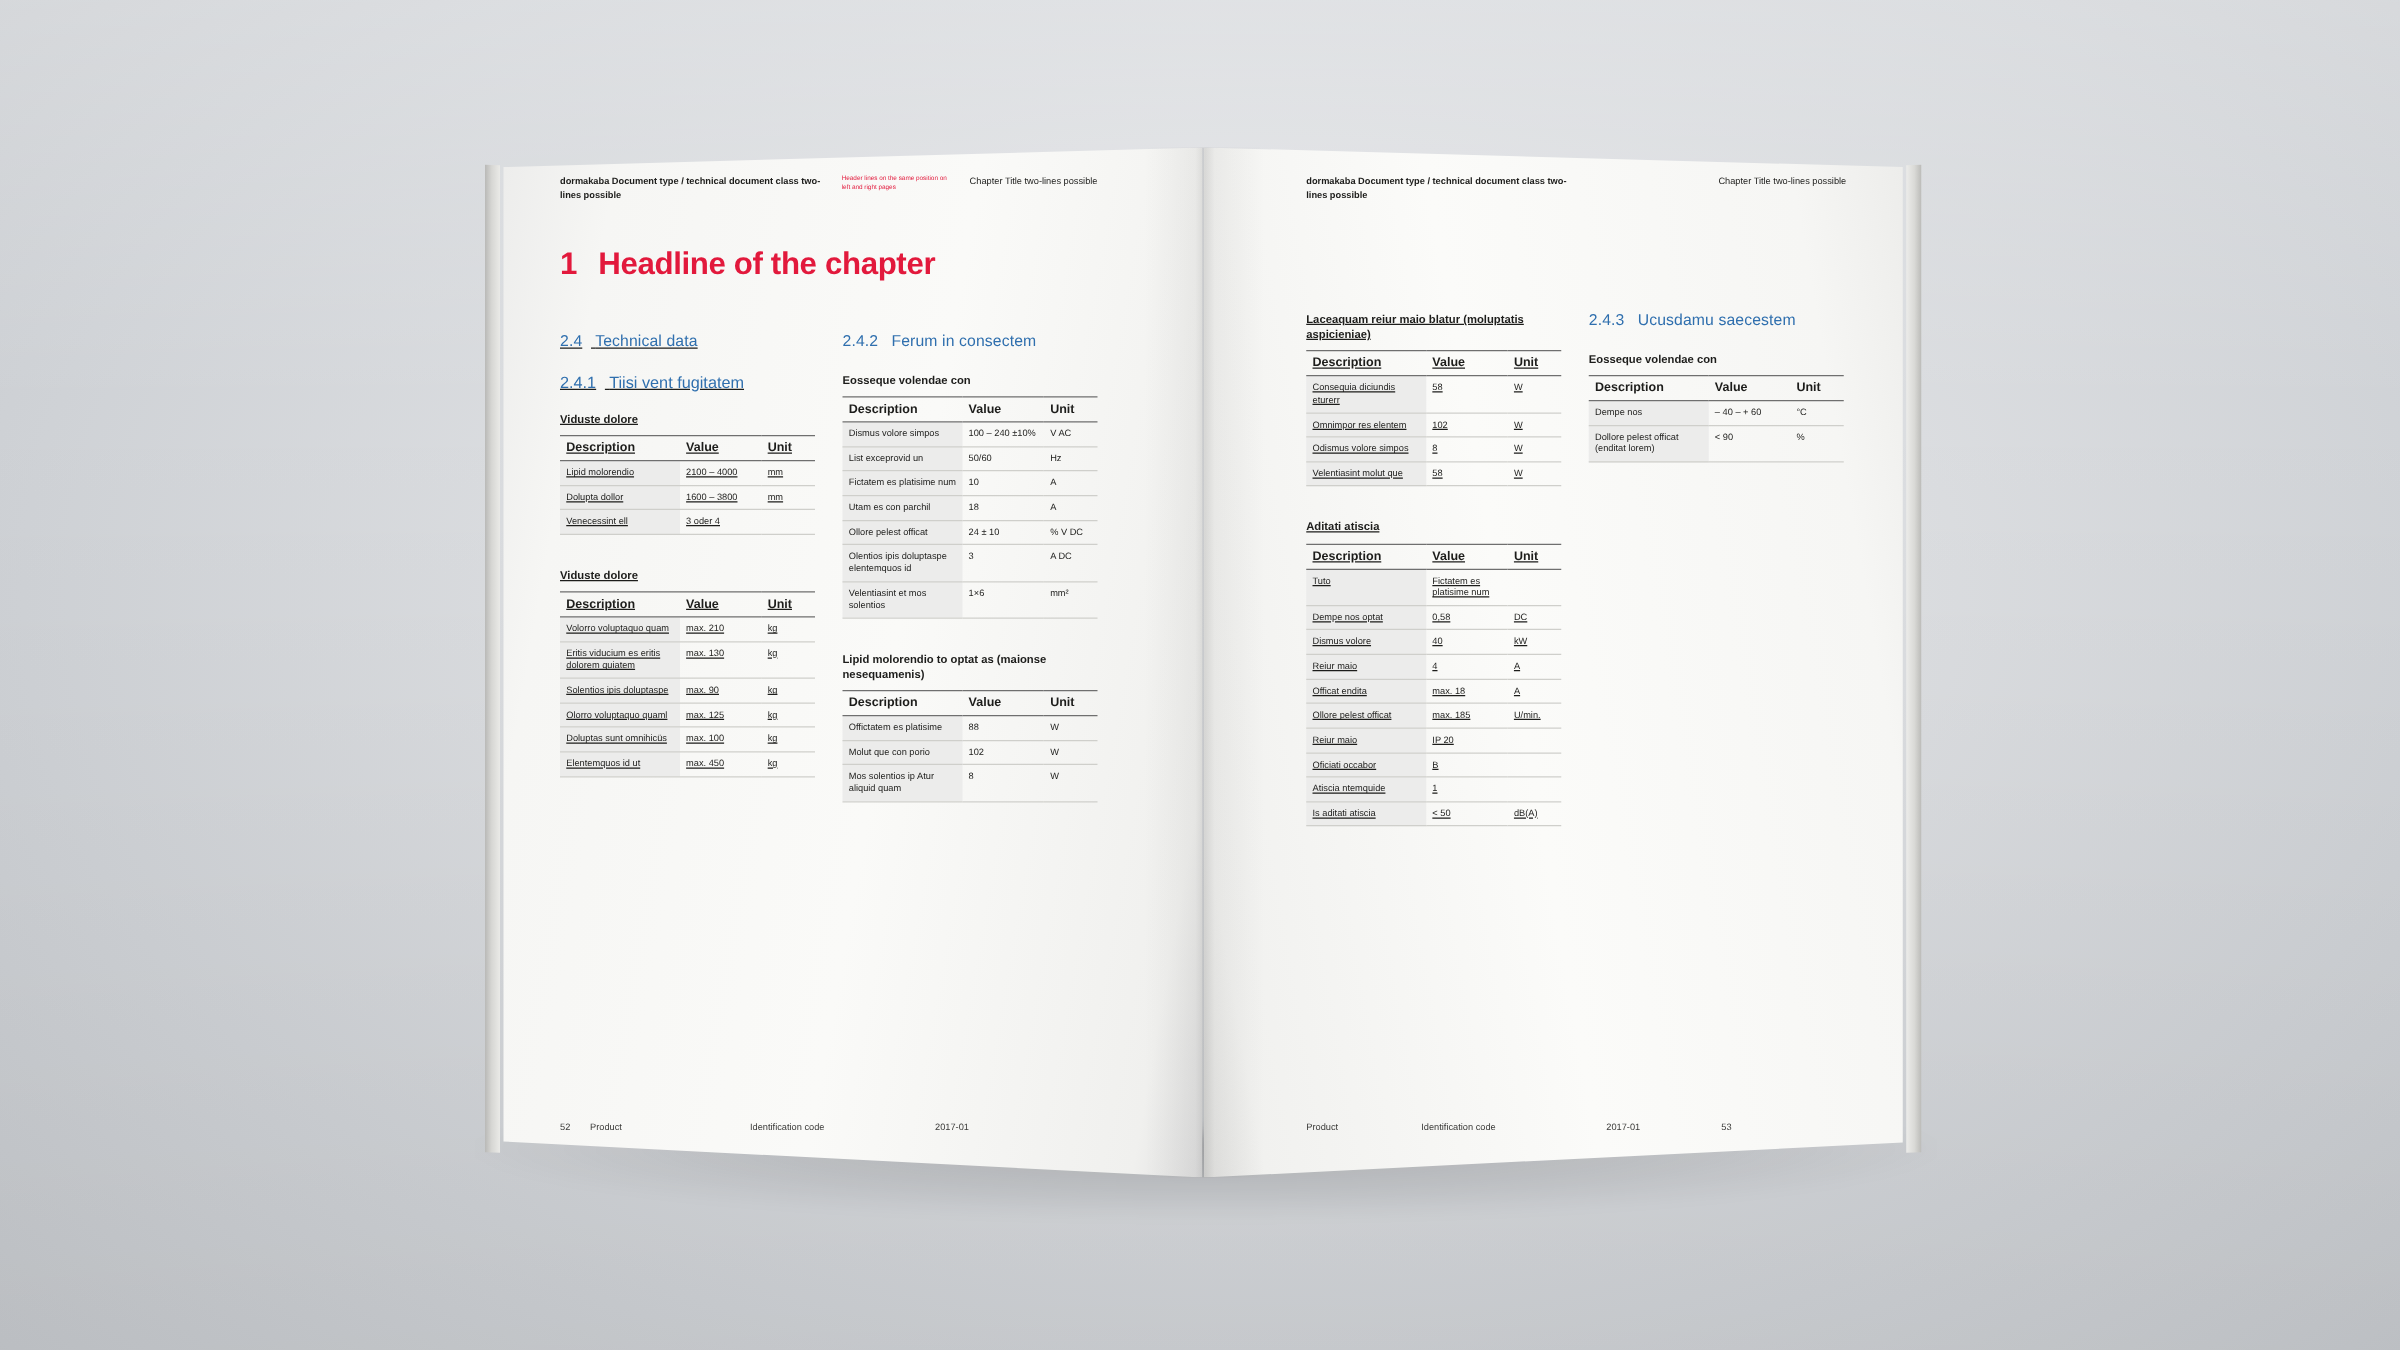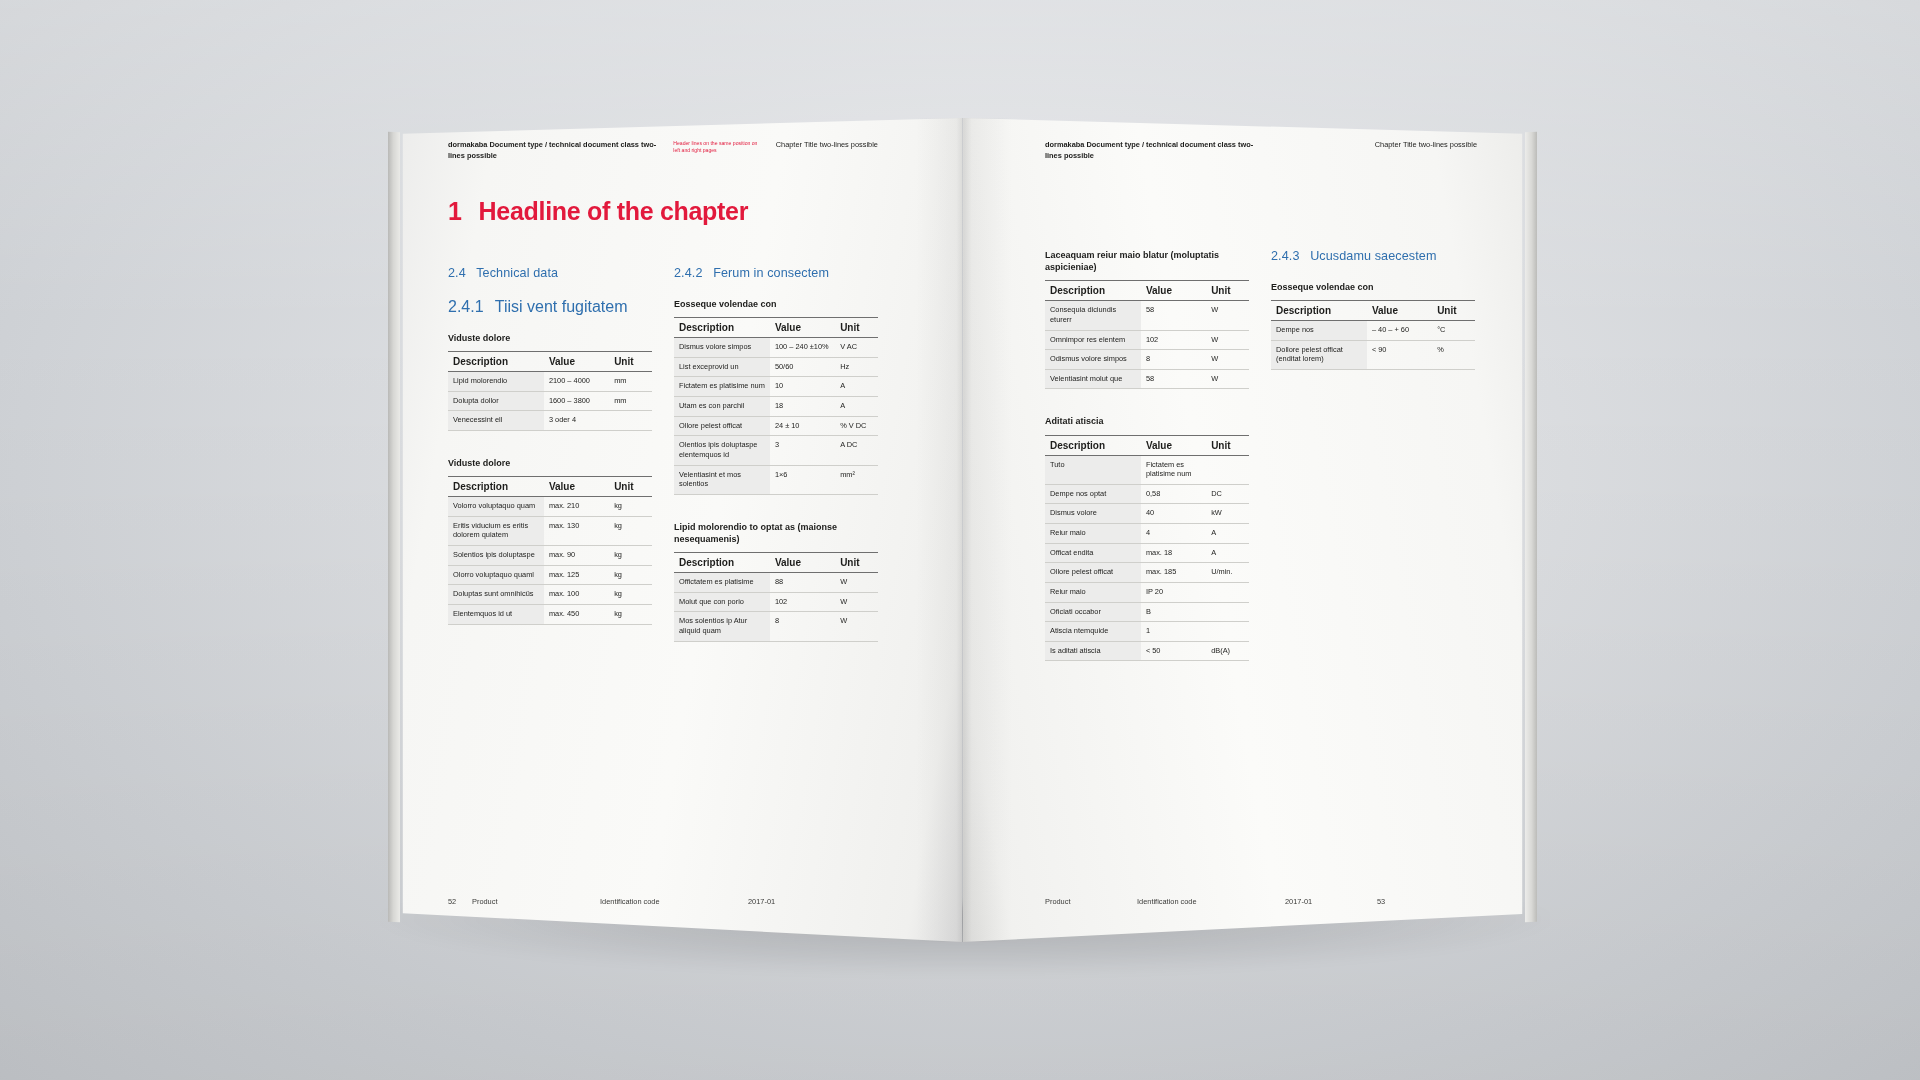--- a/index.html
+++ b/index.html
@@ -137,34 +137,34 @@
     letter-spacing: -0.3px;
     display: flex;
     gap: 17px;
   }
 
   .cols {
     display: flex;
     gap: 22px;
     margin-top: 40px;
   }
-  .col { width: 204px; }
+  .col { width: 204px; text-decoration: underline; }
   .col-wide { width: 204px; }
 
   h2.sec {
     color: #2f6fae;
     font-size: 12.6px;
     font-weight: 400;
     margin: 0 0 18px 0;
     letter-spacing: 0.1px;
   }
   h2.sec .num { margin-right: 7px; margin-top: 16px; }
   h3.sub {
     color: #2f6fae;
-    font-size: 16px;
+    font-size: 13px;
     font-weight: 400;
     margin: 0 0 16px 0;
   }
   h3.sub .num { margin-right: 7px; }
   h4.tbl-title {
     font-size: 9px;
     font-weight: 700;
     margin: 0 0 7px 0;
     color: #1d1d1b;
     line-height: 1.35;

